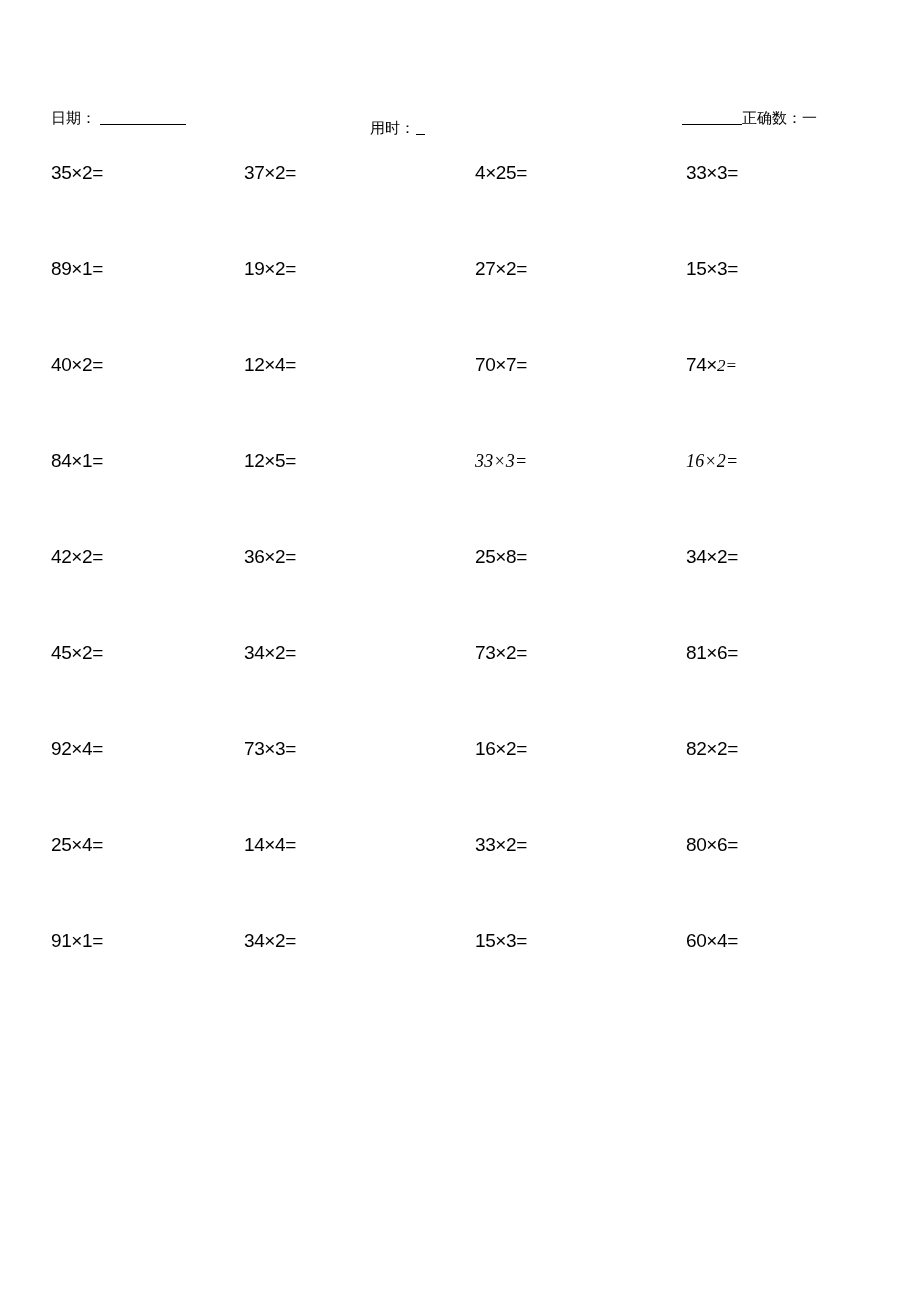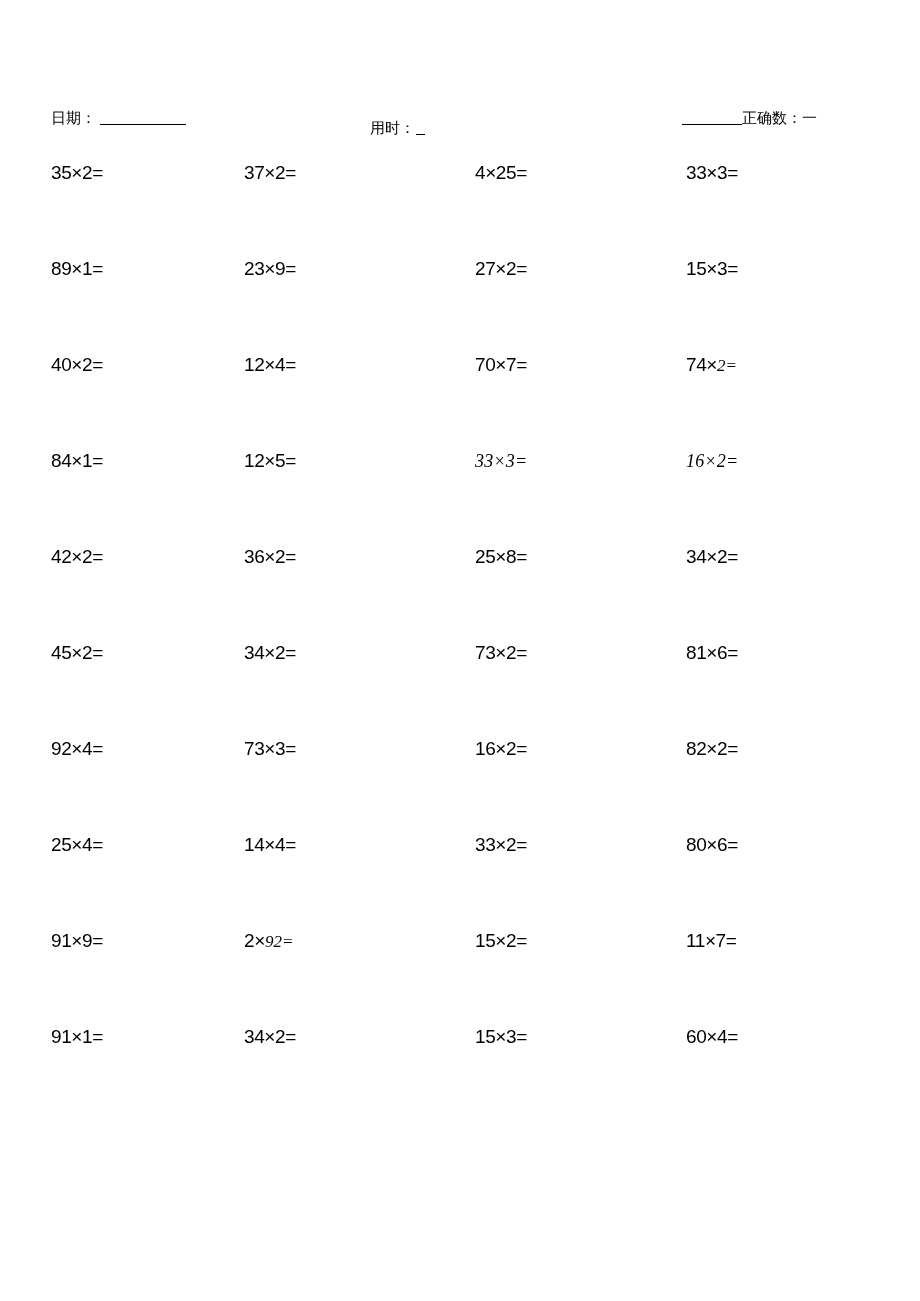--- a/index.html
+++ b/index.html
@@ -144,21 +144,21 @@
 
     <div class="row">
       <div class="cell c0 sty-sans">35×2=</div>
       <div class="cell c1 sty-sans">37×2=</div>
       <div class="cell c2 sty-sans">4×25=</div>
       <div class="cell c3 sty-sans">33×3=</div>
     </div>
 
     <div class="row">
       <div class="cell c0 sty-sans">89×1=</div>
-      <div class="cell c1 sty-sans">23×9=</div>
+      <div class="cell c1 sty-sans">19×2=</div>
       <div class="cell c2 sty-sans">27×2=</div>
       <div class="cell c3 sty-sans">15×3=</div>
     </div>
 
     <div class="row">
       <div class="cell c0 sty-sans">40×2=</div>
       <div class="cell c1 sty-sans">12×4=</div>
       <div class="cell c2 sty-sans">70×7=</div>
       <div class="cell c3 sty-mixed"><span class="lead">74×</span><span class="tail">2=</span></div>
     </div>
@@ -191,26 +191,20 @@
       <div class="cell c3 sty-sans">82×2=</div>
     </div>
 
     <div class="row">
       <div class="cell c0 sty-sans">25×4=</div>
       <div class="cell c1 sty-sans">14×4=</div>
       <div class="cell c2 sty-sans">33×2=</div>
       <div class="cell c3 sty-sans">80×6=</div>
     </div>
 
-    <div class="row">
-      <div class="cell c0 sty-sans">91×9=</div>
-      <div class="cell c1 sty-mixed"><span class="lead">2×</span><span class="tail">92=</span></div>
-      <div class="cell c2 sty-sans">15×2=</div>
-      <div class="cell c3 sty-sans">11×7=</div>
-    </div>
 
     <div class="row">
       <div class="cell c0 sty-sans">91×1=</div>
       <div class="cell c1 sty-sans">34×2=</div>
       <div class="cell c2 sty-sans">15×3=</div>
       <div class="cell c3 sty-sans">60×4=</div>
     </div>
 
   </div>
 

